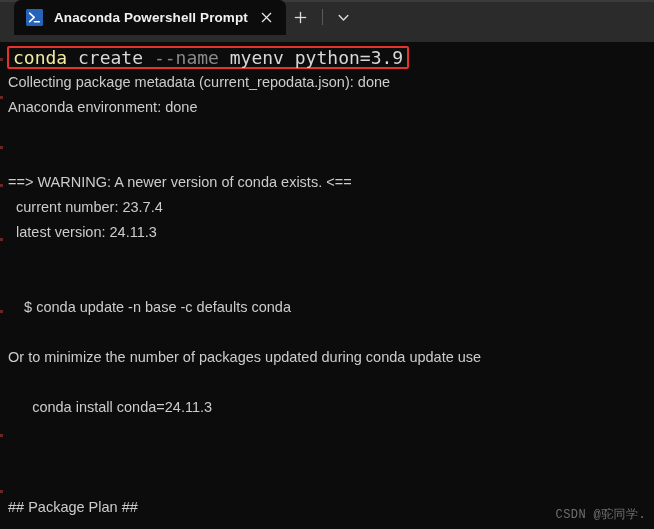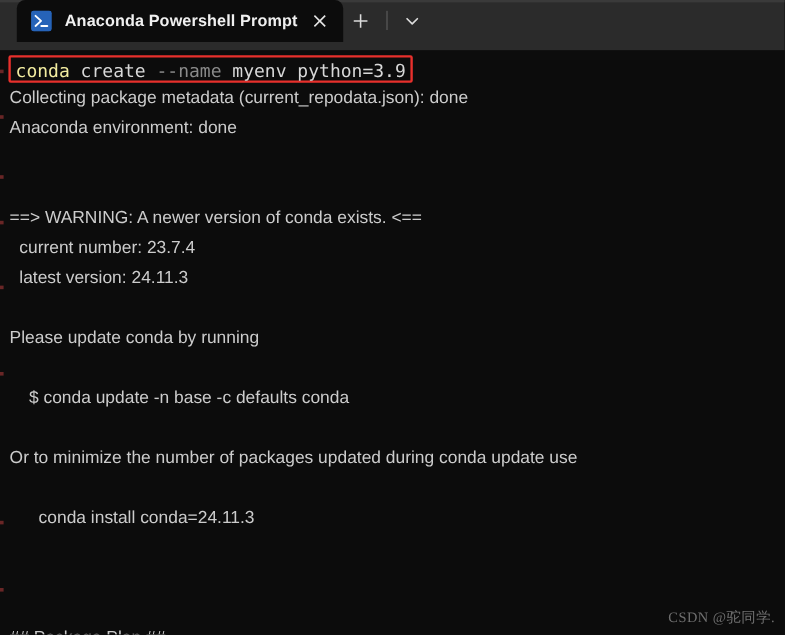--- a/index.html
+++ b/index.html
@@ -155,21 +155,21 @@
     border-radius: 2px;
     padding: 0px 4px 0px 4px;
     margin-left: -1px;
     line-height: 21px;
     height: 23px;
     box-sizing: border-box;
     background: #0c0c0c;
   }
   .cmd-text {
     font-family: "DejaVu Sans Mono", monospace;
-    font-size: 15px;
+    font-size: 18px;
     white-space: pre;
     color: #cccccc;
     line-height: 19px;
   }
   .tok-cmd { color: #f2eca0; }
   .tok-flag { color: #8a8a8a; }
   .tok-plain { color: #d8d8d8; }
 
   
   .edge-marks {
@@ -186,21 +186,21 @@
     height: 3px;
     background: #7a2b2b;
     opacity: .85;
   }
 
   
   .watermark {
     position: absolute;
     right: 8px;
     bottom: 6px;
-    font-family: Liberation Serif, serif;
+    font-family: Liberation Mono, monospace;
     font-size: 12px;
     color: #6f6f6f;
     white-space: nowrap;
     letter-spacing: .4px;
   }
 </style>
 </head>
 <body>
 
 <div id="app">
@@ -269,21 +269,20 @@
       </div>
 
       <div class="line">Collecting package metadata (current_repodata.json): done</div>
       <div class="line">Anaconda environment: done</div>
       <div class="line blank"></div>
       <div class="line blank"></div>
       <div class="line">==&gt; WARNING: A newer version of conda exists. &lt;==</div>
       <div class="line">  current number: 23.7.4</div>
       <div class="line">  latest version: 24.11.3</div>
       <div class="line blank"></div>
-      <div class="line">Please update conda by running</div>
       <div class="line blank"></div>
       <div class="line">    $ conda update -n base -c defaults conda</div>
       <div class="line blank"></div>
       <div class="line">Or to minimize the number of packages updated during conda update use</div>
       <div class="line blank"></div>
       <div class="line">      conda install conda=24.11.3</div>
       <div class="line blank"></div>
       <div class="line blank"></div>
       <div class="line blank"></div>
       <div class="line">## Package Plan ##</div>

